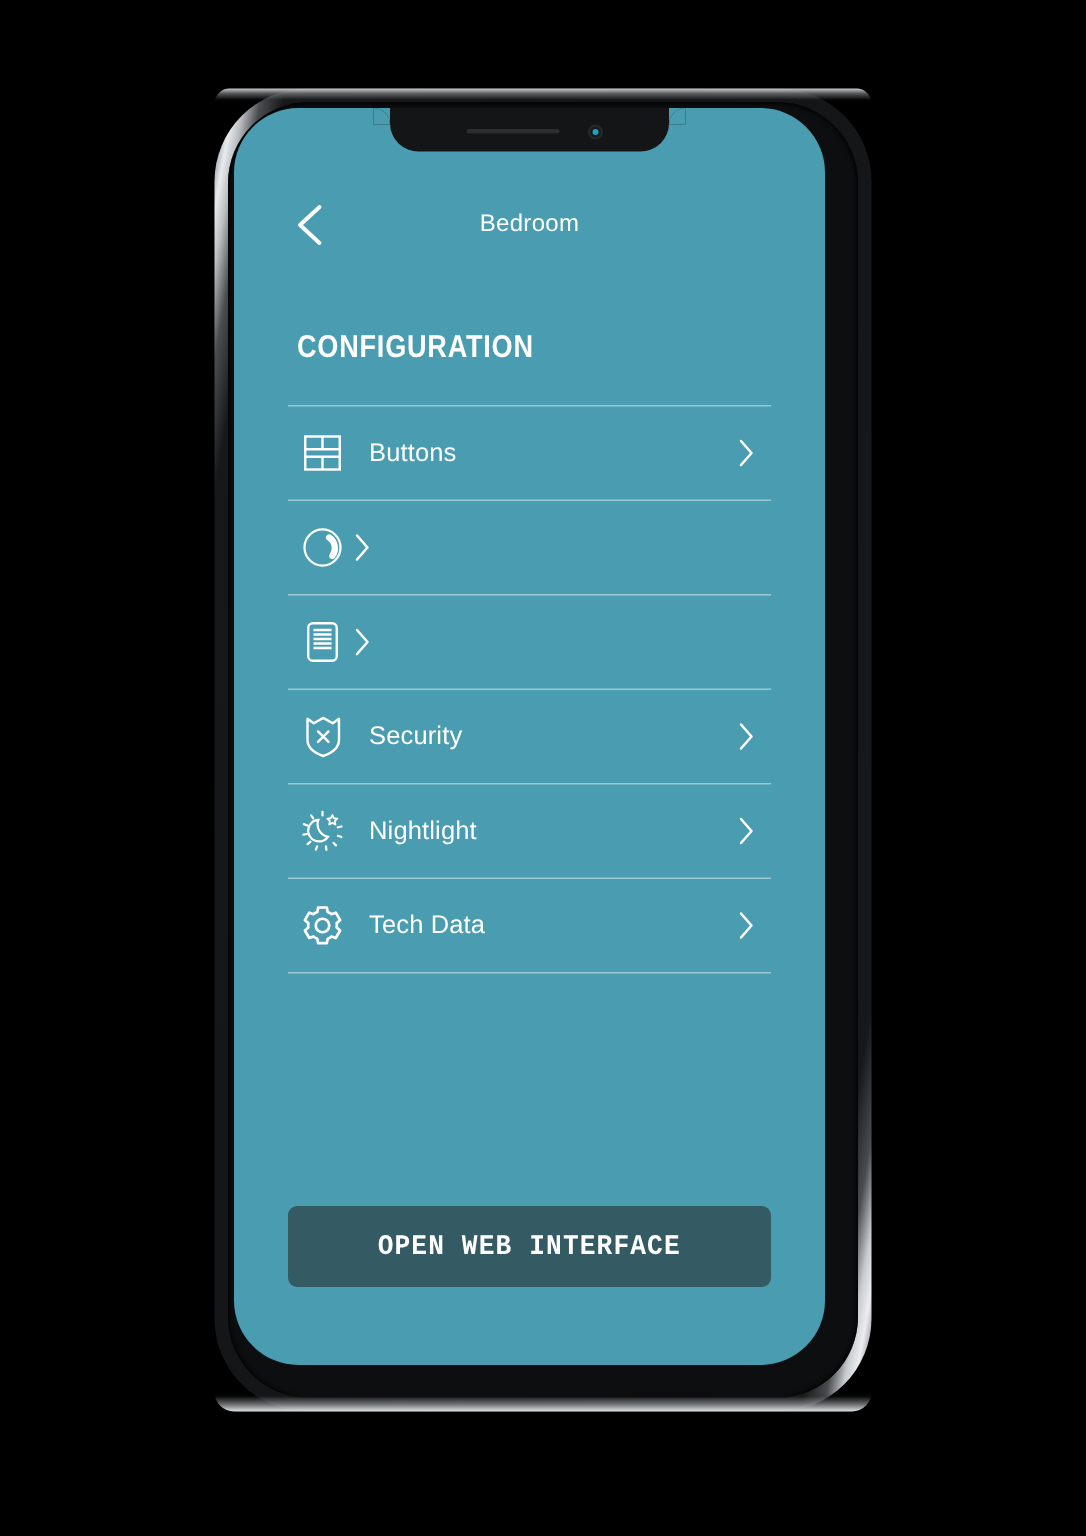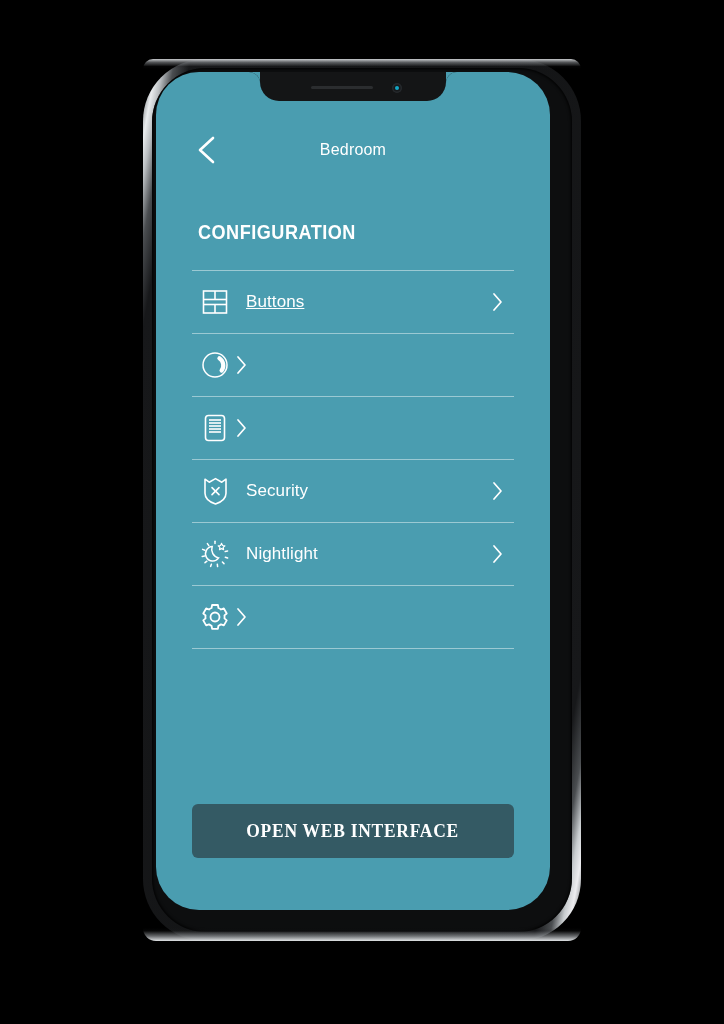--- a/index.html
+++ b/index.html
@@ -226,21 +226,20 @@
   .row {
     position: relative;
     display: flex;
     align-items: center;
     height: 62px;
     border-bottom: 1px solid rgba(255,255,255,0.45);
     cursor: pointer;
   }
   .row:first-child {
     border-top: 1px solid rgba(255,255,255,0.45);
-    text-decoration: underline;
   }
   .row-icon {
     flex: 0 0 auto;
     width: 34px;
     height: 34px;
     margin-left: 6px;
     display: flex;
     align-items: center;
     justify-content: center;
   }
@@ -268,21 +267,21 @@
     flex: 0 0 auto;
     padding: 0 36px 52px 36px;
   }
   .cta-btn {
     width: 100%;
     height: 54px;
     border: none;
     border-radius: 6px;
     background: #345a64;
     color: #ffffff;
-    font-family: Liberation Serif, serif;
+    font-family: Liberation Mono, monospace;
     font-size: 19px;
     font-weight: 700;
     letter-spacing: 0.8px;
     cursor: pointer;
     display: flex;
     align-items: center;
     justify-content: center;
   }
   .cta-label { transform: scaleX(0.92); }
 
@@ -423,20 +422,21 @@
               <svg width="30" height="30" viewBox="0 0 30 30" fill="none" stroke="#ffffff" stroke-width="1.8" stroke-linejoin="round">
                 <path d="M12.1 3.0 h5.8 l0.55 3.0 a9.1 9.1 0 0 1 2.55 1.48 l2.85 -1.05
                          2.9 5.02 -2.3 1.96 a9.1 9.1 0 0 1 0 2.96 l2.3 1.96
                          -2.9 5.02 -2.85 -1.05 a9.1 9.1 0 0 1 -2.55 1.48
                          l-0.55 3.0 h-5.8 l-0.55 -3.0 a9.1 9.1 0 0 1 -2.55 -1.48
                          l-2.85 1.05 -2.9 -5.02 2.3 -1.96 a9.1 9.1 0 0 1 0 -2.96
                          l-2.3 -1.96 2.9 -5.02 2.85 1.05 a9.1 9.1 0 0 1 2.55 -1.48 z"></path>
                 <circle cx="15" cy="15" r="4.5"></circle>
               </svg>
             </div>
+            <div class="row-label">Tech Data</div>
             <div class="row-chevron">
               <svg width="13" height="20" viewBox="0 0 13 20" fill="none" stroke="#ffffff" stroke-width="1.7" stroke-linecap="round" stroke-linejoin="round">
                 <polyline points="3,2 10,10 3,18"></polyline>
               </svg>
             </div>
           </div>
 
         </div>
 
         <div class="spacer"></div>

